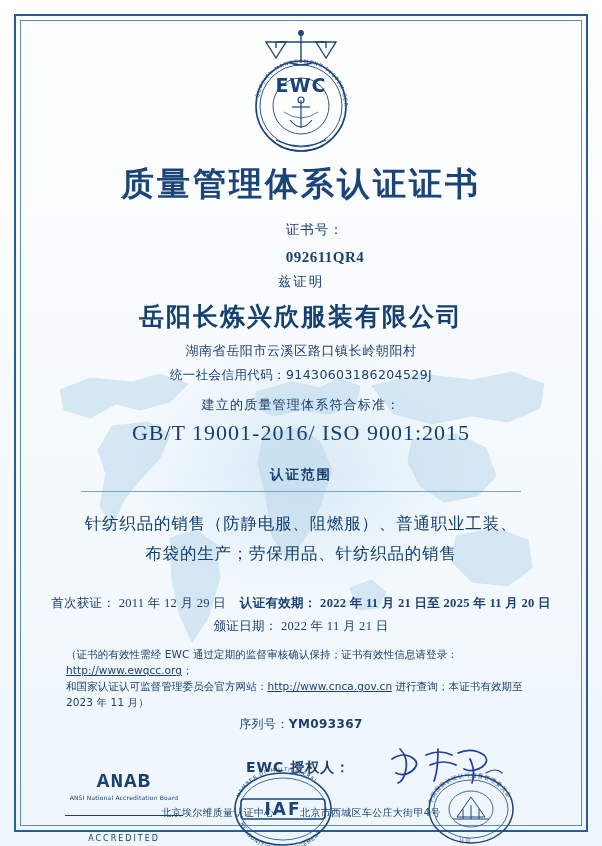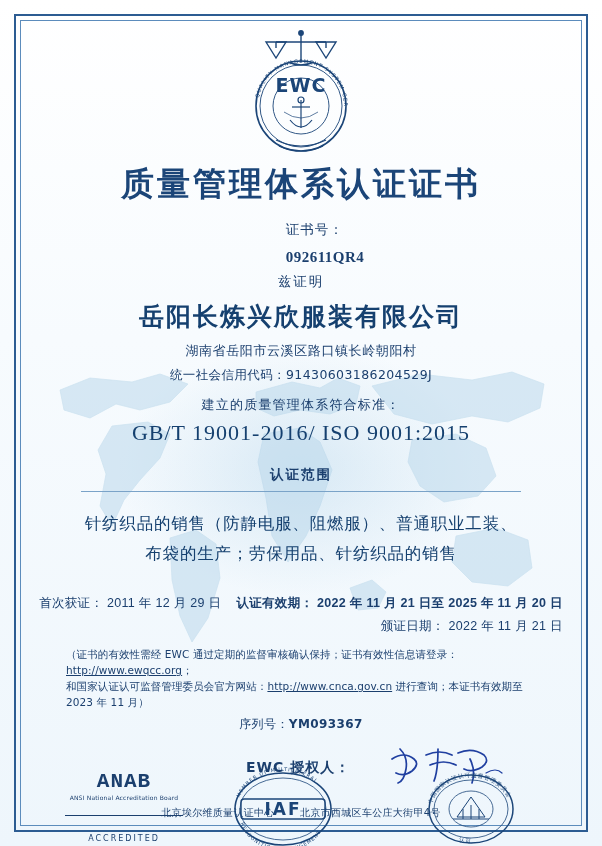--- a/index.html
+++ b/index.html
@@ -141,24 +141,24 @@
     margin-top: 18px;
     text-align: center;
     font-family: "DejaVu Sans", sans-serif;
     font-size: 16.5px;
     line-height: 30px;
     letter-spacing: 0.8px;
     color: #15406f;
   }
   .dates {
     margin-top: 26px;
-    font-family: Liberation Sans, sans-serif;
+    font-family: Liberation Serif, serif;
     font-size: 12.5px;
     letter-spacing: 0.3px;
-    text-align: right;
+    text-align: center;
   }
   .dates .line2 { margin-top: 6px; }
   .dates b { font-weight: bold; }
   .notes {
     margin-top: 11px;
     width: 470px;
     font-family: "DejaVu Sans", sans-serif;
     font-size: 10.5px;
     line-height: 16px;
     text-align: left;

